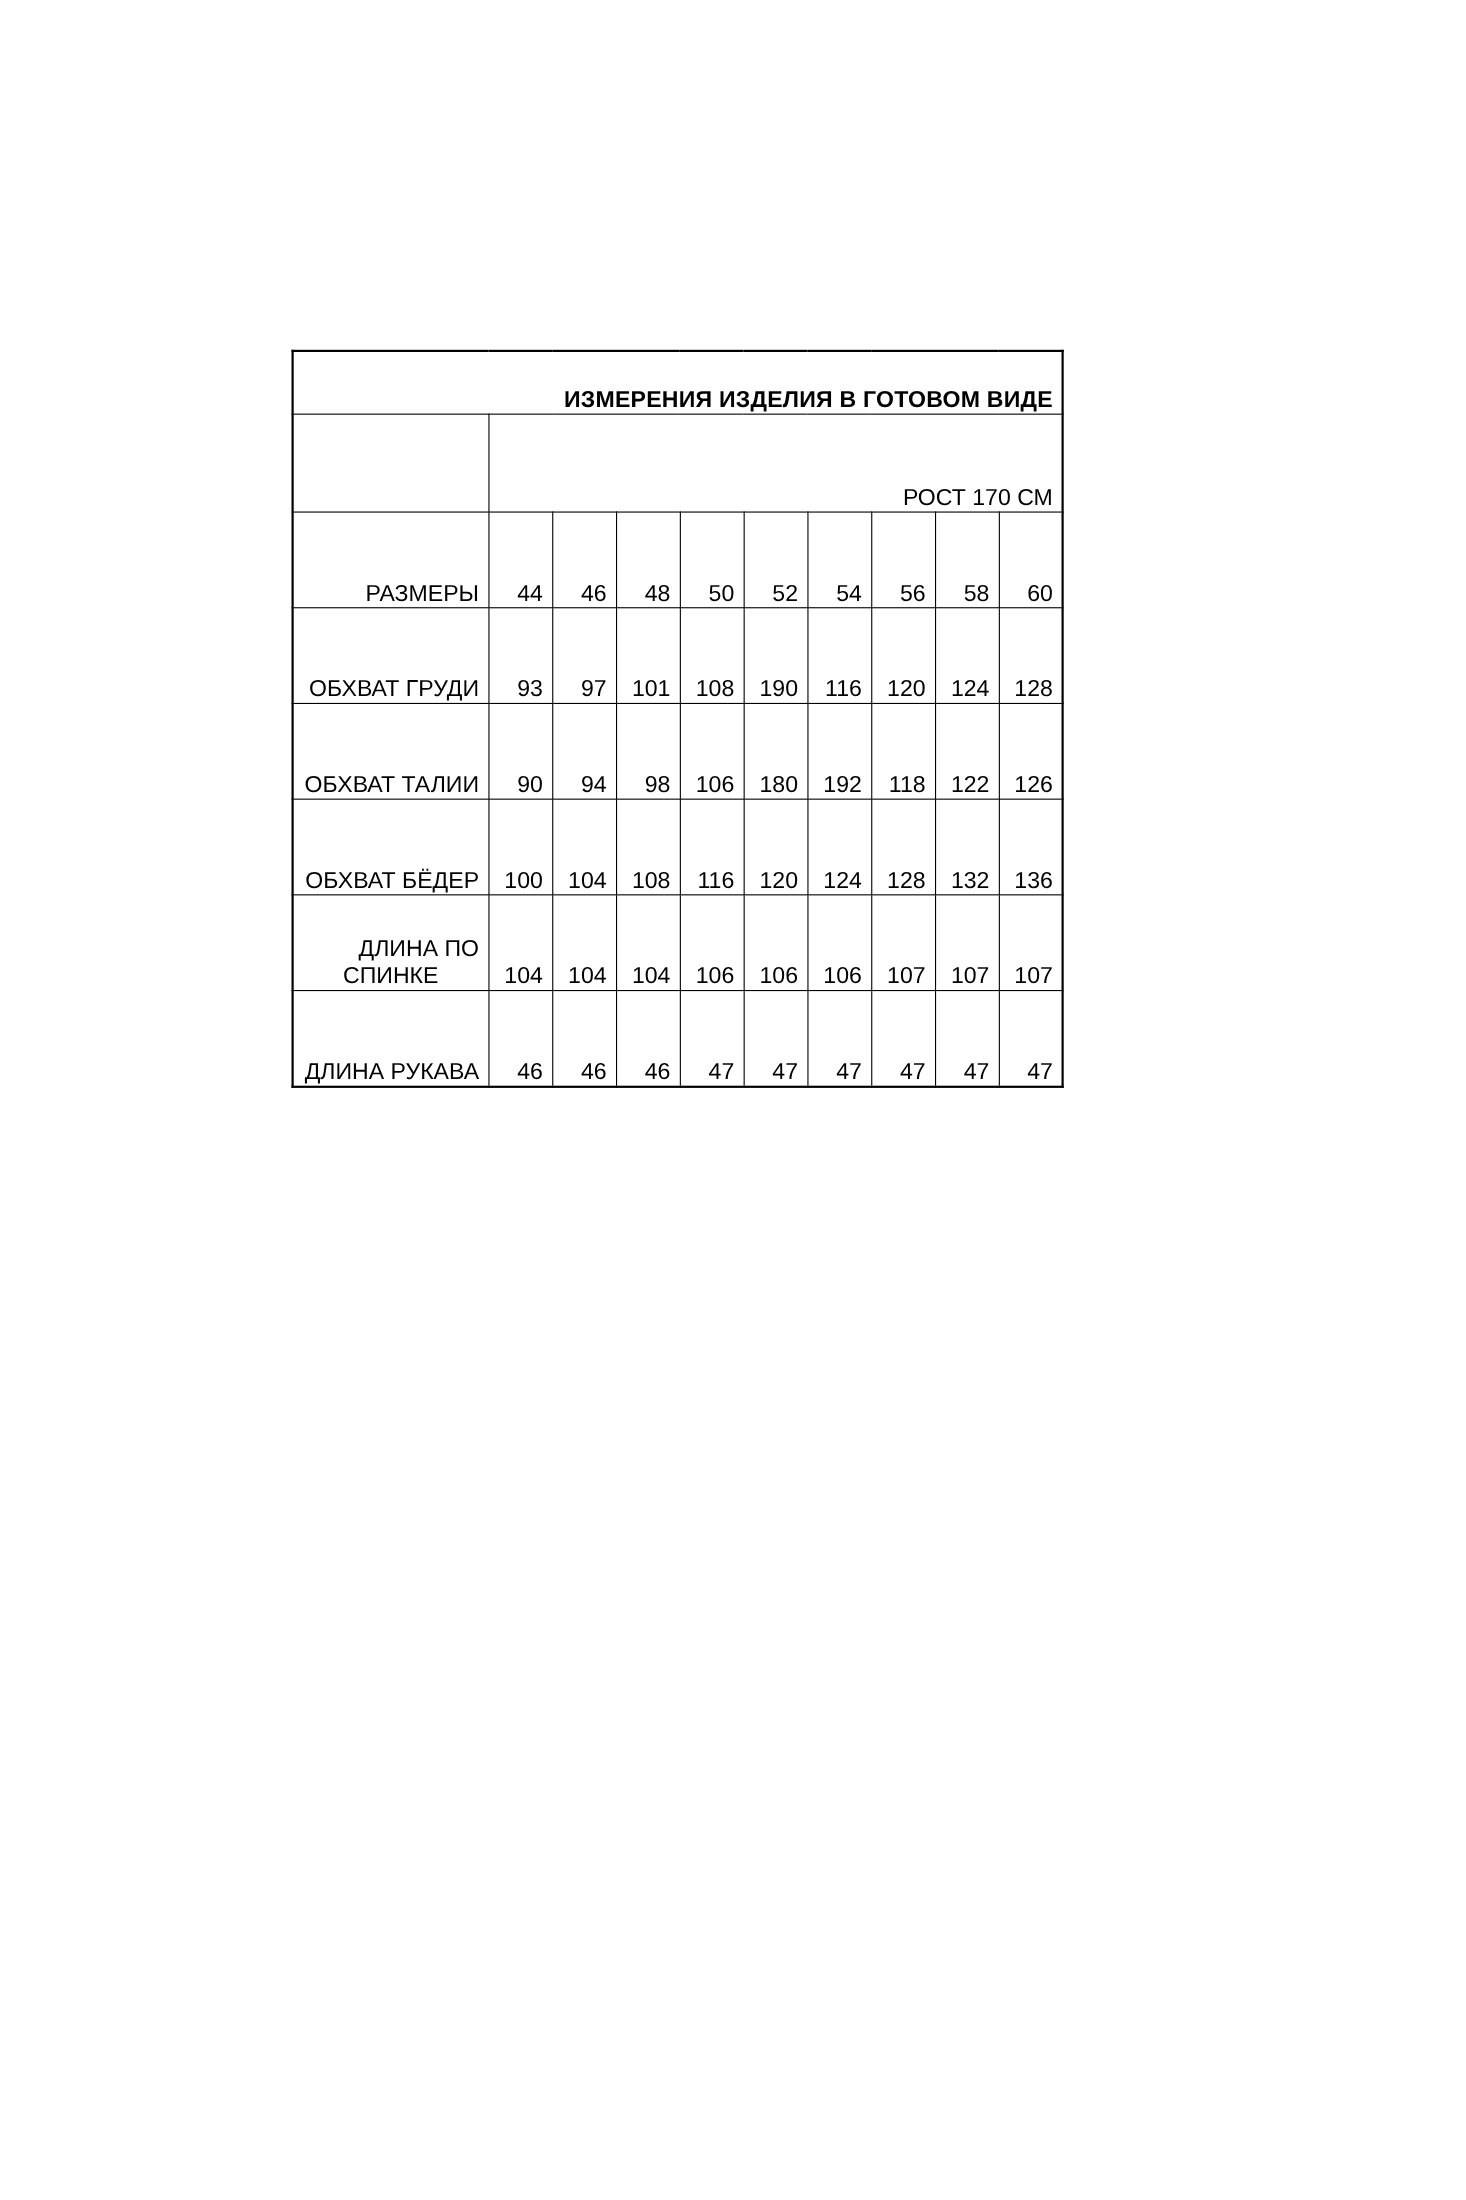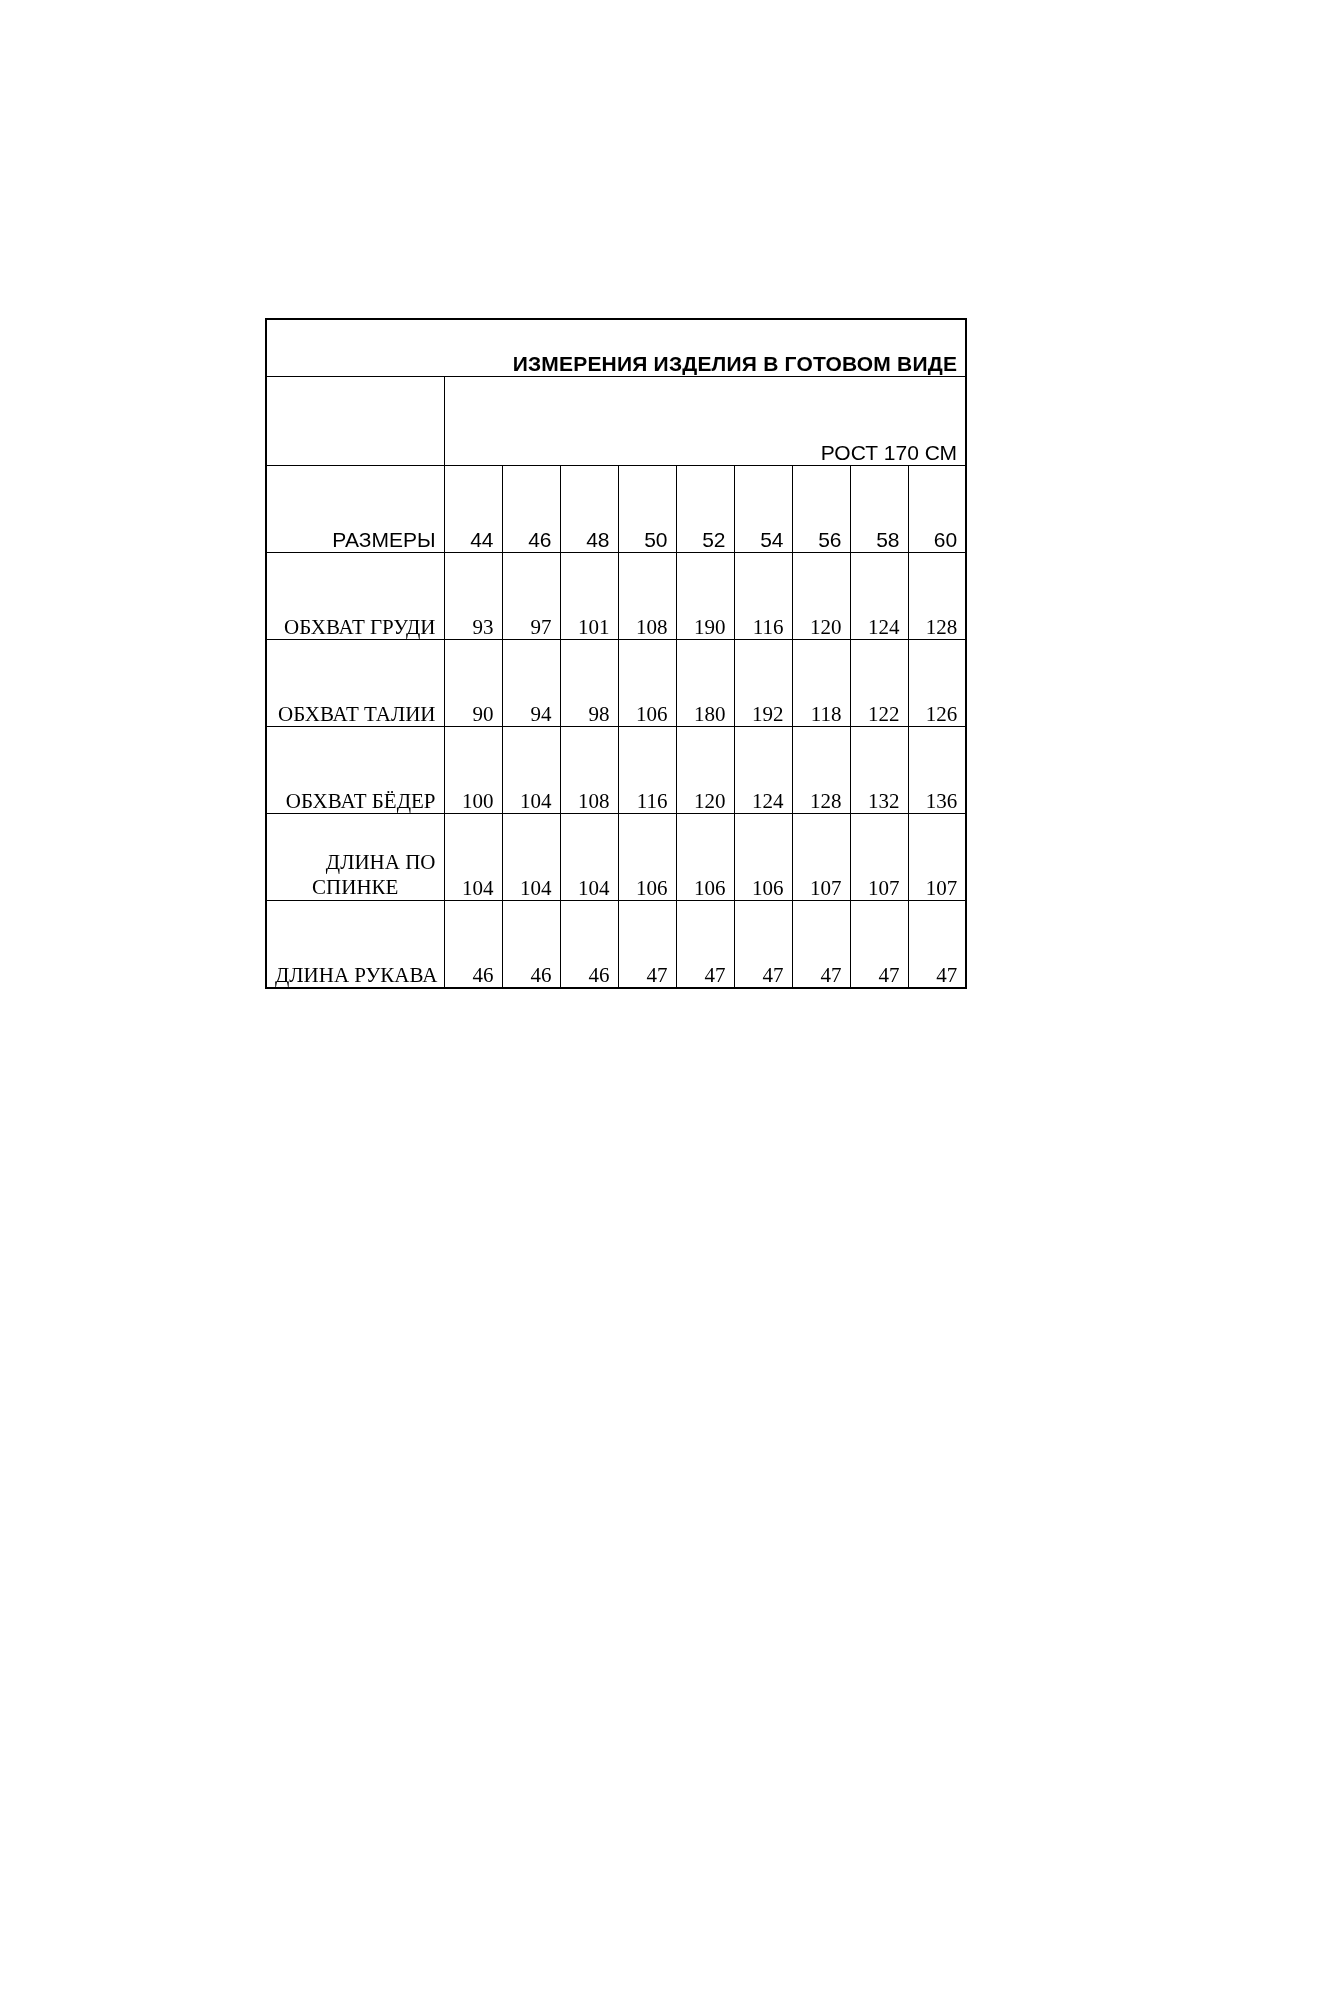--- a/index.html
+++ b/index.html
@@ -72,21 +72,20 @@
     border-right: 1px solid #000;
   }
   td.rowlabel {
     text-align: left;
     border-left: none;
     padding-left: 6px;
     padding-right: 6px;
   }
   tr.data-row td {
     height: 86px;
-    font-family: Liberation Serif, serif;
   }
   tr.sizes-row td {
     height: 86px;
   }
   td.rowlabel.two-line {
     white-space: normal;
     line-height: 1.2;
     text-align: left;
   }
   td.rowlabel.two-line .l1 { display: block; text-align: right; }

